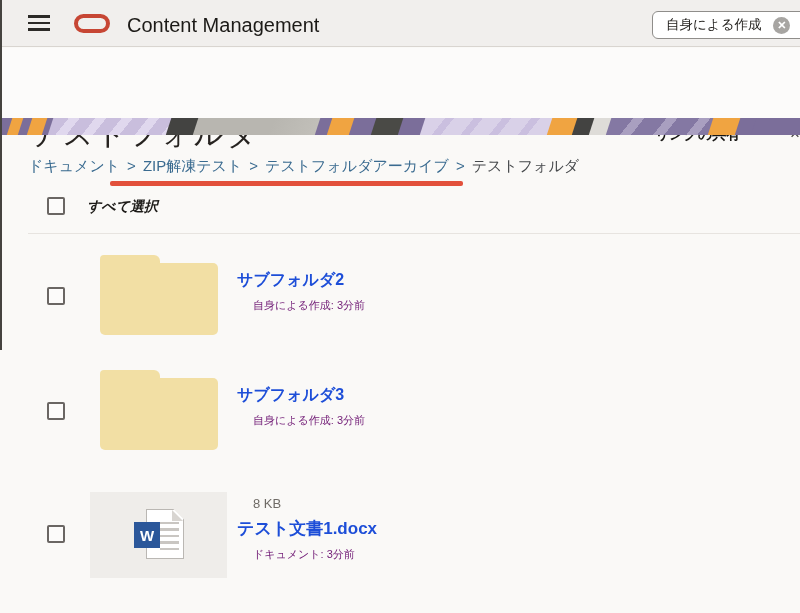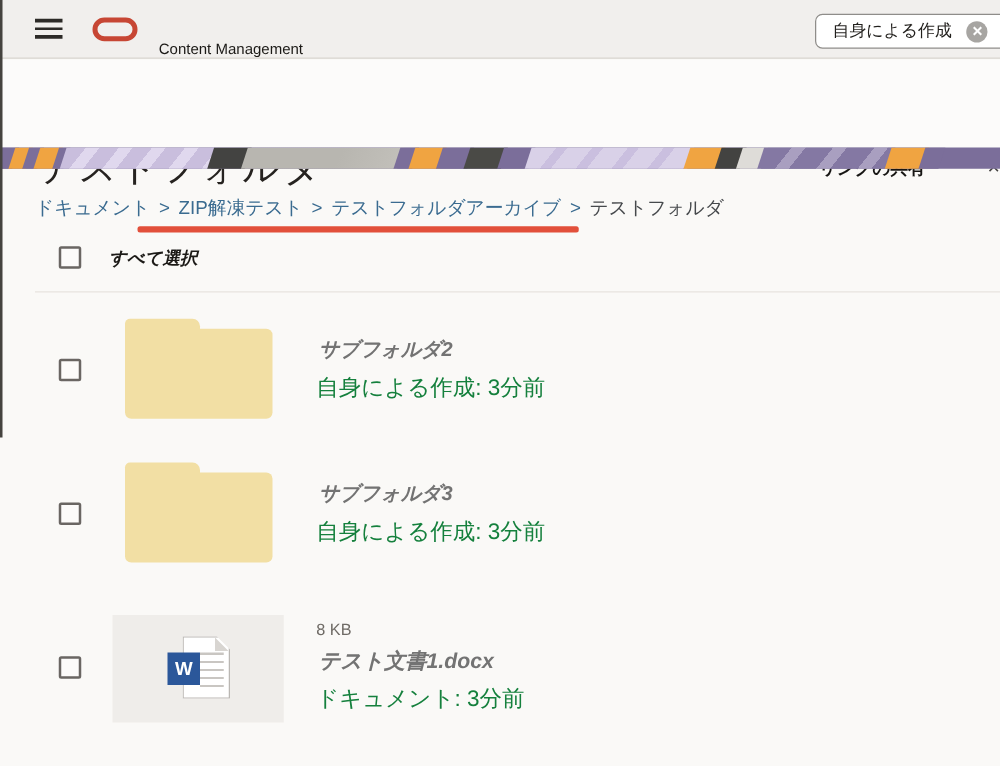--- a/index.html
+++ b/index.html
@@ -7,21 +7,21 @@
   body { font-family:"Liberation Sans", sans-serif; color:#1c1a17; }
   #page { position:relative; width:800px; height:613px; background:#faf9f7; overflow:hidden; }
 
   
   .topbar { position:absolute; left:0; top:0; width:800px; height:47px;
             background:#f1efed; border-bottom:1px solid #d9d5d0; }
   .hamburger { position:absolute; left:28px; top:15px; width:22px; height:17px; cursor:pointer; }
   .hamburger i { display:block; height:2.5px; background:#2c2a27; margin-bottom:4.2px; }
   .oracle-logo { position:absolute; left:74px; top:14px; width:36px; height:19px;
                  border:4.5px solid #c74634; border-radius:10px; }
-  .app-title { position:absolute; left:127px; top:14px; font-size:12px; color:#1c1a17;margin-top:18px; }
+  .app-title { position:absolute; left:127px; top:14px; font-size:20px; color:#1c1a17; }
   .searchbox { position:absolute; left:652px; top:11px; width:170px; height:28px;
                background:#ffffff; border:1px solid #8f8d8a; border-radius:6px;
                display:flex; align-items:center; padding-left:13px; }
   .chip-label { font-size:13.5px; color:#211f1c; }
   .chip-x { width:17px; height:17px; margin-left:12px; border-radius:50%; background:#a7a5a2;
             color:#ffffff; font-size:11px; font-weight:bold; display:flex;
             align-items:center; justify-content:center; cursor:pointer; }
 
   
   .header { position:absolute; left:0; top:48px; width:800px; height:70px; background:#fcfbfa; }
@@ -53,22 +53,22 @@
   .crumb-current { color:#46494c; }
   .red-underline { position:absolute; left:110px; top:181px; width:353px; height:4.5px;
                    background:#e2503b; border-radius:2px; }
 
   
   .checkbox { position:absolute; width:18px; height:18px; border:2px solid #6a6663;
               border-radius:2px; background:#fcfbfa; cursor:pointer; }
   .select-all-label { position:absolute; left:87px; top:198px; font-size:14px; font-weight:bold;font-style:italic; }
   .divider { position:absolute; left:28px; top:233px; width:772px; height:1px; background:#e7e4e0; }
 
-  .row-title { position:absolute; left:255px; font-size:16px; font-weight:bold; color:#737373; cursor:pointer;font-style:italic; }
-  .row-meta  { position:absolute; left:253px; font-size:18px; color:#15803d; }
+  .row-title { position:absolute; left:237px; font-size:16px; font-weight:bold; color:#1d4ed8; cursor:pointer; }
+  .row-meta  { position:absolute; left:253px; font-size:11px; color:#701a75; }
   .row-size  { position:absolute; left:253px; font-size:13px; color:#6f6b66; }
 
   .folder-icon { position:absolute; left:100px; width:118px; height:80px; cursor:pointer; }
   .folder-icon .tab  { position:absolute; left:0; top:0; width:60px; height:16px;
                        background:#f2dfa4; border-radius:4px 6px 0 0; }
   .folder-icon .body { position:absolute; left:0; top:8px; width:118px; height:72px;
                        background:#f2dfa4; border-radius:0 5px 5px 5px; }
 
   .file-thumb { position:absolute; left:90px; top:492px; width:137px; height:86px;
                 background:#efedea; cursor:pointer; }

